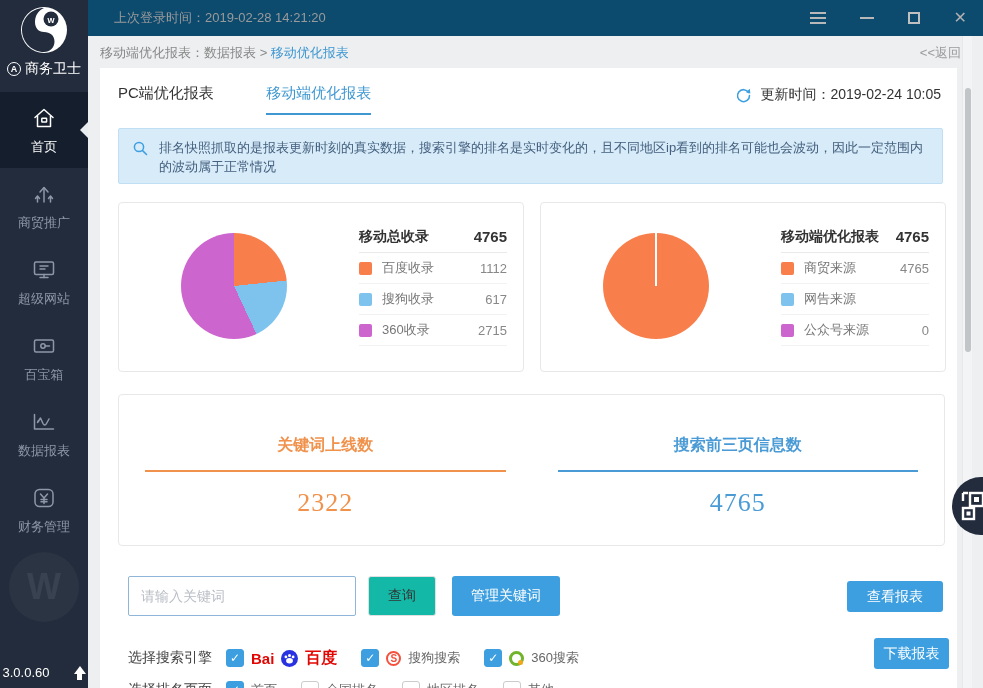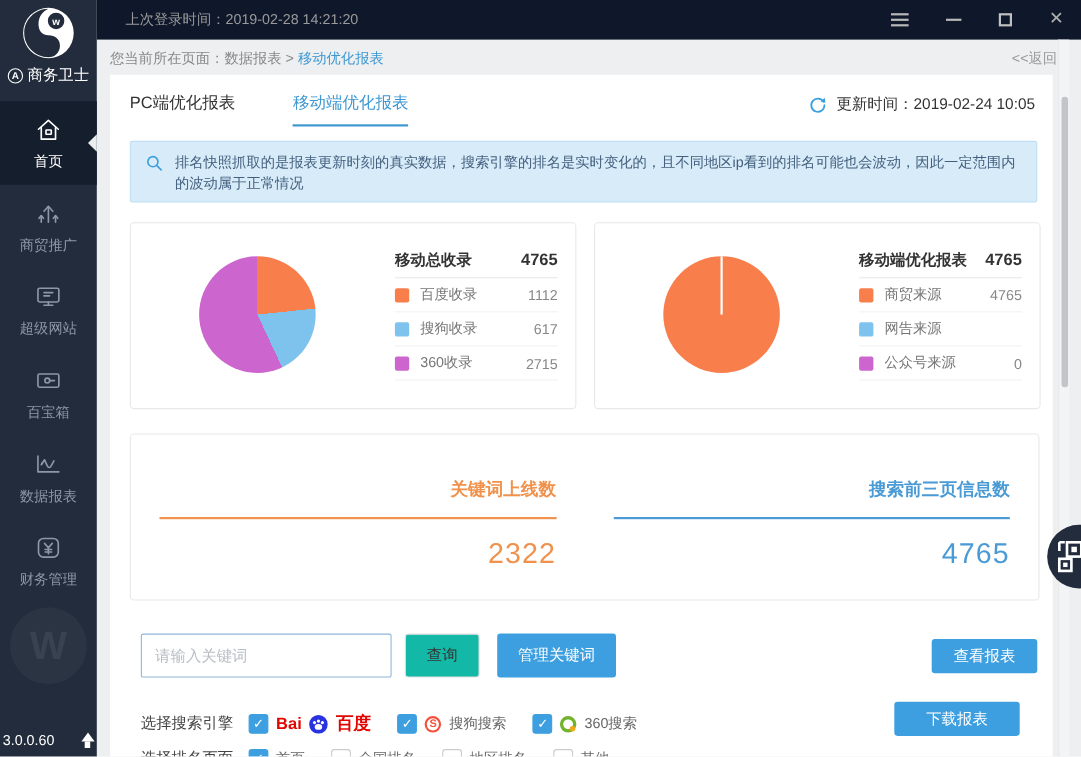--- a/index.html
+++ b/index.html
@@ -17,21 +17,21 @@
   .side-item .side-label { font-size:13px; }
   .side-item.active { background:#151e2c; color:#fff; }
   .side-item.active::after { content:''; position:absolute; right:0; top:50%; margin-top:-8px; border:8px solid transparent; border-right-color:#e9edf0; border-left-width:0; }
   .watermark { position:absolute; bottom:66px; left:9px; width:70px; height:70px; border-radius:50%; background:rgba(255,255,255,.04); display:flex; align-items:center; justify-content:center; font-size:36px; font-weight:bold; color:rgba(255,255,255,.07); }
   .version-row { position:absolute; bottom:8px; left:0; width:88px; display:flex; align-items:center; justify-content:center; gap:24px; color:#fff; font-size:13px; }
   .up-arrow { display:flex; flex-direction:column; align-items:center; }
   .up-arrow .tri { width:0; height:0; border-left:6px solid transparent; border-right:6px solid transparent; border-bottom:8px solid #fff; }
   .up-arrow .stem { width:5px; height:6px; background:#fff; }
 
   
-  .topbar { position:absolute; left:88px; top:0; width:895px; height:36px; background:#0f172a; display:flex; align-items:center; }
+  .topbar { position:absolute; left:88px; top:0; width:895px; height:36px; background:#0c4a6e; display:flex; align-items:center; }
   .last-login { margin-left:26px; font-size:13px; color:#9a9a9a; }
   .win-controls { margin-left:auto; margin-right:16px; display:flex; align-items:center; gap:34px; }
   .menu-lines { display:flex; flex-direction:column; gap:3px; cursor:pointer; }
   .menu-lines i { display:block; width:16px; height:2px; background:#b8b8b8; }
   .win-min { width:14px; height:2px; background:#b8b8b8; cursor:pointer; }
   .win-max { width:12px; height:12px; border:2px solid #c0c0c0; cursor:pointer; }
   .win-close { font-size:16px; color:#b0b0b0; cursor:pointer; line-height:1; }
 
   
   .page { position:absolute; left:88px; top:36px; width:895px; height:652px; }
@@ -58,35 +58,35 @@
   .legend { position:absolute; left:240px; right:16px; top:18px; }
   .legend-head { display:flex; align-items:center; height:32px; border-bottom:1px solid #e9e9e9; font-size:14px; font-weight:bold; color:#333; }
   .legend-head .lg-total { margin-left:auto; font-size:15px; }
   .legend-row { display:flex; align-items:center; height:31px; border-bottom:1px solid #f2f2f2; font-size:13px; color:#777; }
   .swatch { width:13px; height:13px; border-radius:2px; margin-right:10px; flex:none; }
   .l-label { flex:1; }
   .l-val { color:#888; }
 
   
   .stats-card { position:absolute; top:326px; left:18px; width:827px; height:152px; border:1px solid #e8e8e8; border-radius:4px; display:flex; }
-  .stat-col { flex:1; padding:40px 26px 0; text-align:right; }
+  .stat-col { flex:1; padding:40px 26px 0; text-align:center;font-family:Liberation Serif, serif; }
   .stat-title { font-size:16px; font-weight:bold; }
   .stat-underline { height:2px; margin-top:14px; }
   .stat-value { font-size:26px; margin-top:16px; letter-spacing:1px; }
 
   
   .kw-row { position:absolute; left:28px; top:508px; right:14px; height:42px; }
   .kw-input { position:absolute; left:0; top:0; width:228px; height:40px; border:1px solid #8fb6da; border-radius:2px; padding:0 12px; font-size:14px; color:#333; outline:none; font-family:inherit; }
   .kw-input::placeholder { color:#b9bec5; }
   .btn { border:none; border-radius:3px; font-size:14px; cursor:pointer; font-family:inherit; }
   .btn-gray { position:absolute; left:240px; top:0; width:68px; height:40px; background:#14b8a6; border:1px solid #e0e0e0; color:#333; }
   .btn-blue { background:#3d9fe0; color:#fff; }
   .btn-manage { position:absolute; left:324px; top:0; width:108px; height:40px; }
   .btn-view { position:absolute; right:0; top:5px; width:96px; height:31px; }
-  .btn-download { position:absolute; right:30px; top:570px; width:114px; height:31px; }
+  .btn-download { position:absolute; right:8px; top:570px; width:75px; height:31px; }
 
   
   .engine-row { position:absolute; left:28px; top:578px; height:24px; display:flex; align-items:center; font-size:14px; color:#444; }
   .engine-row .eng-label { margin-right:14px; }
   .eng-item { display:flex; align-items:center; gap:7px; margin-right:24px; }
   .cb { width:18px; height:18px; border-radius:3px; background:#fff; border:1px solid #ccc; display:inline-flex; align-items:center; justify-content:center; font-size:12px; color:transparent; cursor:pointer; flex:none; }
   .cb.checked { background:#3d9fe0; border-color:#3d9fe0; color:#fff; }
   .bd-lat { color:#e10601; font-weight:bold; font-size:15px; }
   .bd-cjk { color:#e10601; font-weight:bold; font-size:16px; }
   .eng-text { color:#666; font-size:13px; }
@@ -200,21 +200,21 @@
           <i></i>
         </span>
       <span class="win-min"></span>
       <span class="win-max"></span>
       <span class="win-close">✕</span>
     </div>
   </div>
 
   <div class="page">
     <div class="breadcrumb">
-      <span>您当前所在页面：</span><span>数据报表</span>
+      <span>移动端优化报表：</span><span>数据报表</span>
       <span>&gt;</span>
       <span class="bc-current">移动优化报表</span>
       <span class="back-link">&lt;&lt;返回</span>
     </div>
 
     <div class="panel">
 
       <div class="tabs-row">
         <span class="tab">PC端优化报表</span>
         <span class="tab active">移动端优化报表</span>

